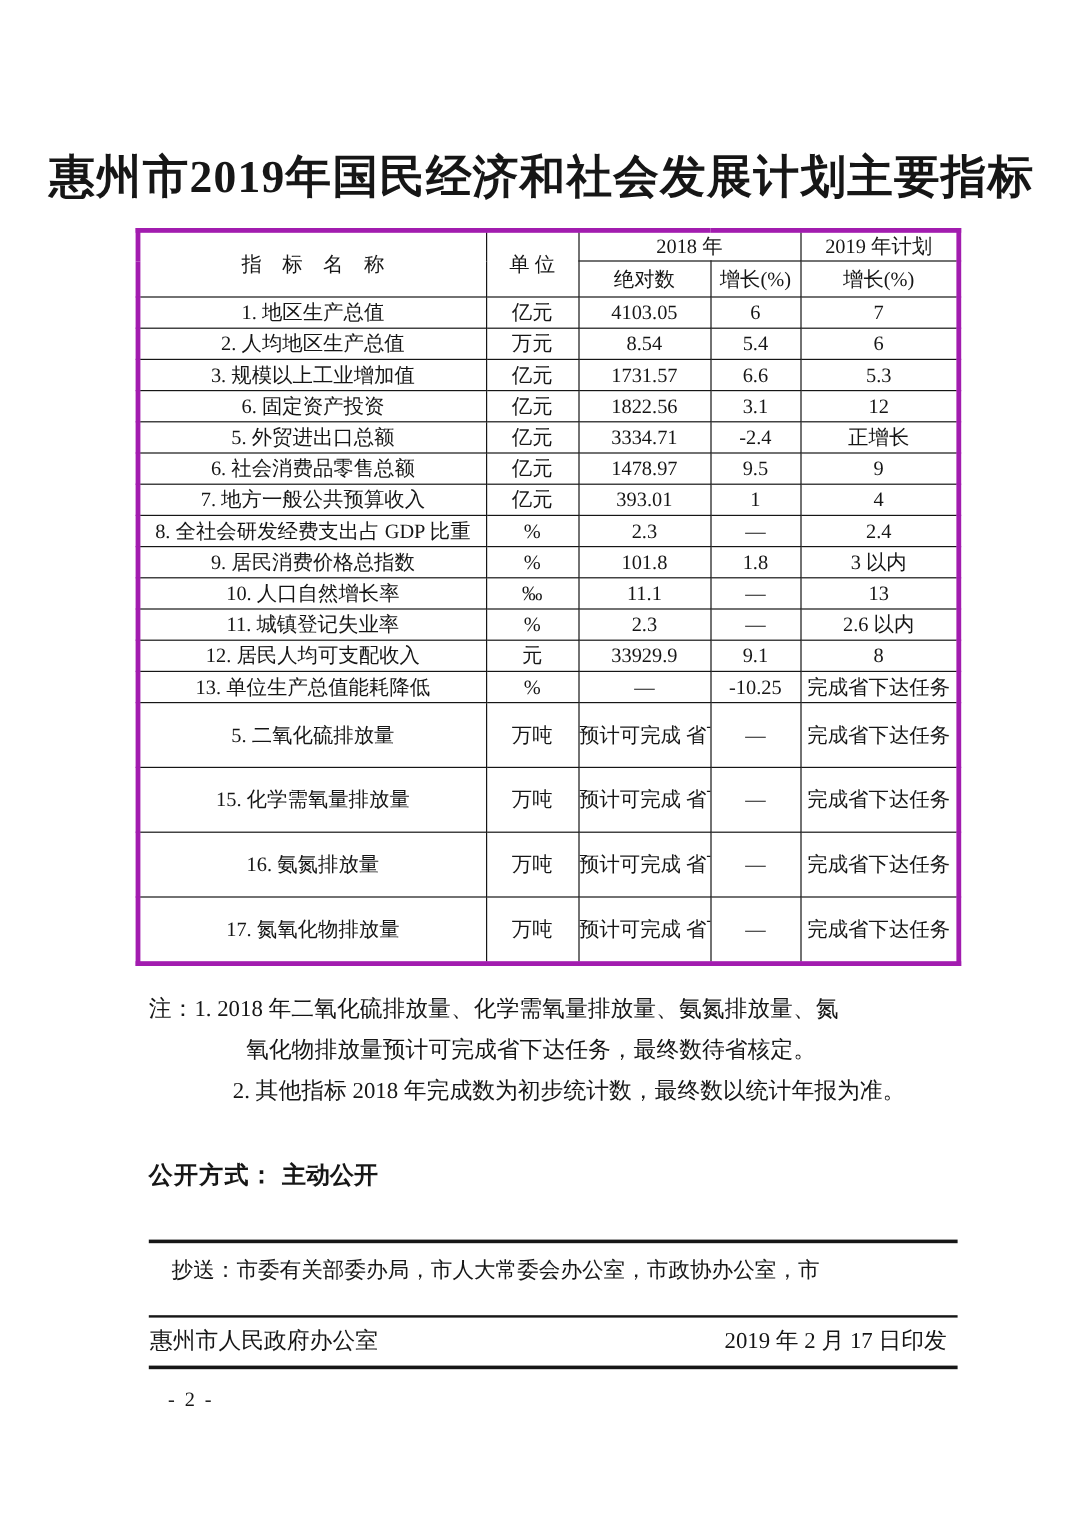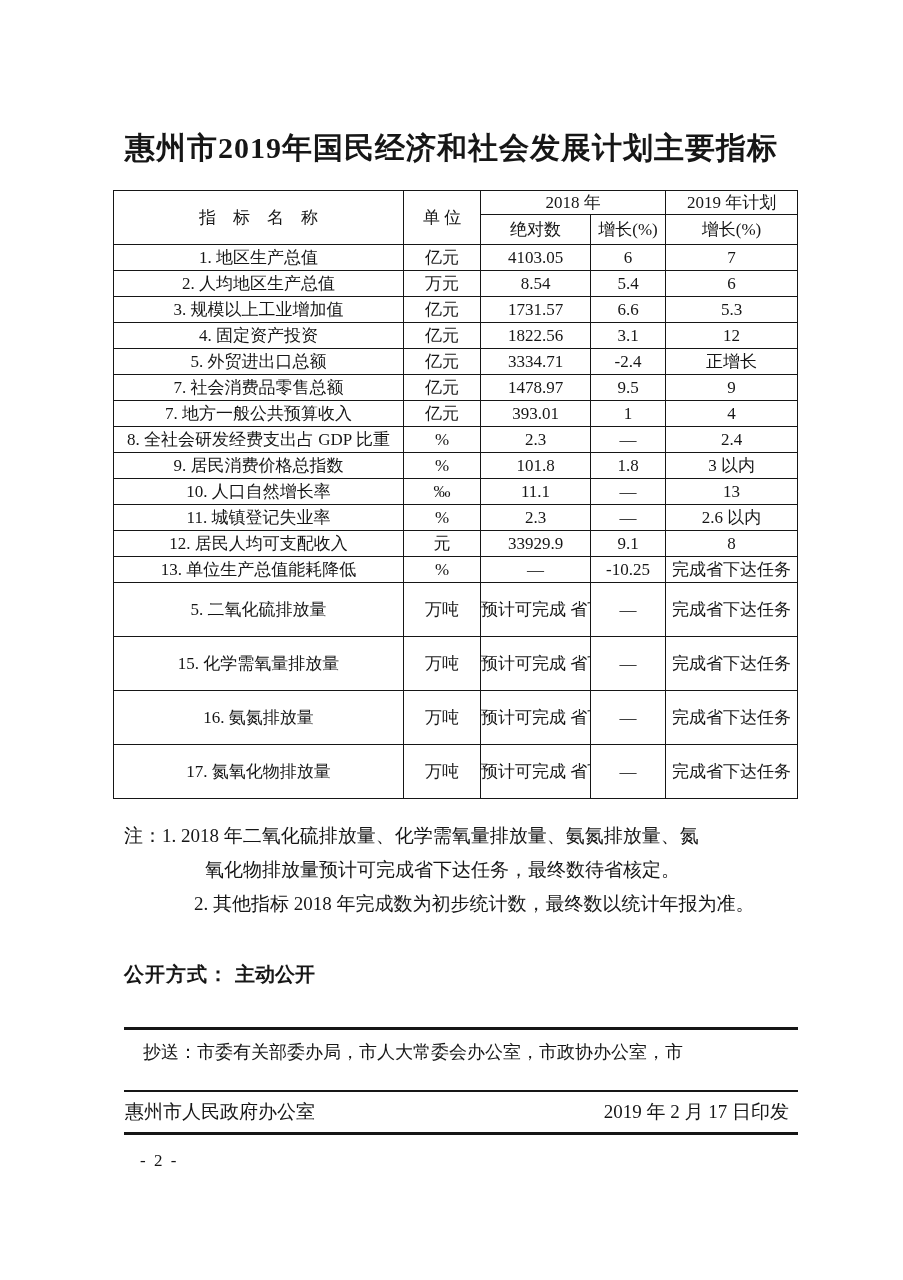--- a/index.html
+++ b/index.html
@@ -4,34 +4,34 @@
 <style>
   html,body{margin:0;padding:0;}
   body{
     width:903px;height:1280px;overflow:hidden;background:#ffffff;
     font-family:"Liberation Serif","DejaVu Serif",serif;color:#161616;
     -webkit-font-smoothing:antialiased;
   }
   .page{padding-top:130px;}
   .doc-title{
     margin:0;width:903px;text-align:center;
-    font-size:30px;font-weight:bold;line-height:36px;letter-spacing:1px;
+    font-size:38px;font-weight:bold;line-height:36px;letter-spacing:1px;
   }
   .content{margin-left:113px;width:684px;}
 
   
   table.indicators{
     margin-top:24px;border-collapse:collapse;table-layout:fixed;
     width:684px;font-size:17px;color:#161616;
   }
   table.indicators th,table.indicators td{
     border:1.5px solid #161616;padding:0;text-align:center;
     font-weight:normal;white-space:nowrap;overflow:hidden;
   }
-  table.indicators{border:1px solid #a21caf;}
+  table.indicators{border:4px solid #a21caf;}
   tr.hrow1 th{height:22px;}
   tr.hrow2 th{height:29px;}
   tbody tr td{height:25px;}
   tbody tr.tall td{height:53px;line-height:24px;}
   td.c-name{text-align:left;padding-left:9px;}
   td.c-abs{white-space:pre-line;margin-left:48px;}
 
   
   .notes{margin-top:20px;font-size:19px;line-height:34px;}
   .note-l1{padding-left:11px;}
@@ -101,35 +101,35 @@
           <td class="c-plan">6</td>
         </tr>
         <tr>
           <td class="c-name">3. 规模以上工业增加值</td>
           <td class="c-unit">亿元</td>
           <td class="c-abs">1731.57</td>
           <td class="c-growth">6.6</td>
           <td class="c-plan">5.3</td>
         </tr>
         <tr>
-          <td class="c-name">4. 固定资产投资</td>
+          <td class="c-name">6. 固定资产投资</td>
           <td class="c-unit">亿元</td>
           <td class="c-abs">1822.56</td>
           <td class="c-growth">3.1</td>
           <td class="c-plan">12</td>
         </tr>
         <tr>
           <td class="c-name">5. 外贸进出口总额</td>
           <td class="c-unit">亿元</td>
           <td class="c-abs">3334.71</td>
           <td class="c-growth">-2.4</td>
           <td class="c-plan">正增长</td>
         </tr>
         <tr>
-          <td class="c-name">7. 社会消费品零售总额</td>
+          <td class="c-name">6. 社会消费品零售总额</td>
           <td class="c-unit">亿元</td>
           <td class="c-abs">1478.97</td>
           <td class="c-growth">9.5</td>
           <td class="c-plan">9</td>
         </tr>
         <tr>
           <td class="c-name">7. 地方一般公共预算收入</td>
           <td class="c-unit">亿元</td>
           <td class="c-abs">393.01</td>
           <td class="c-growth">1</td>

